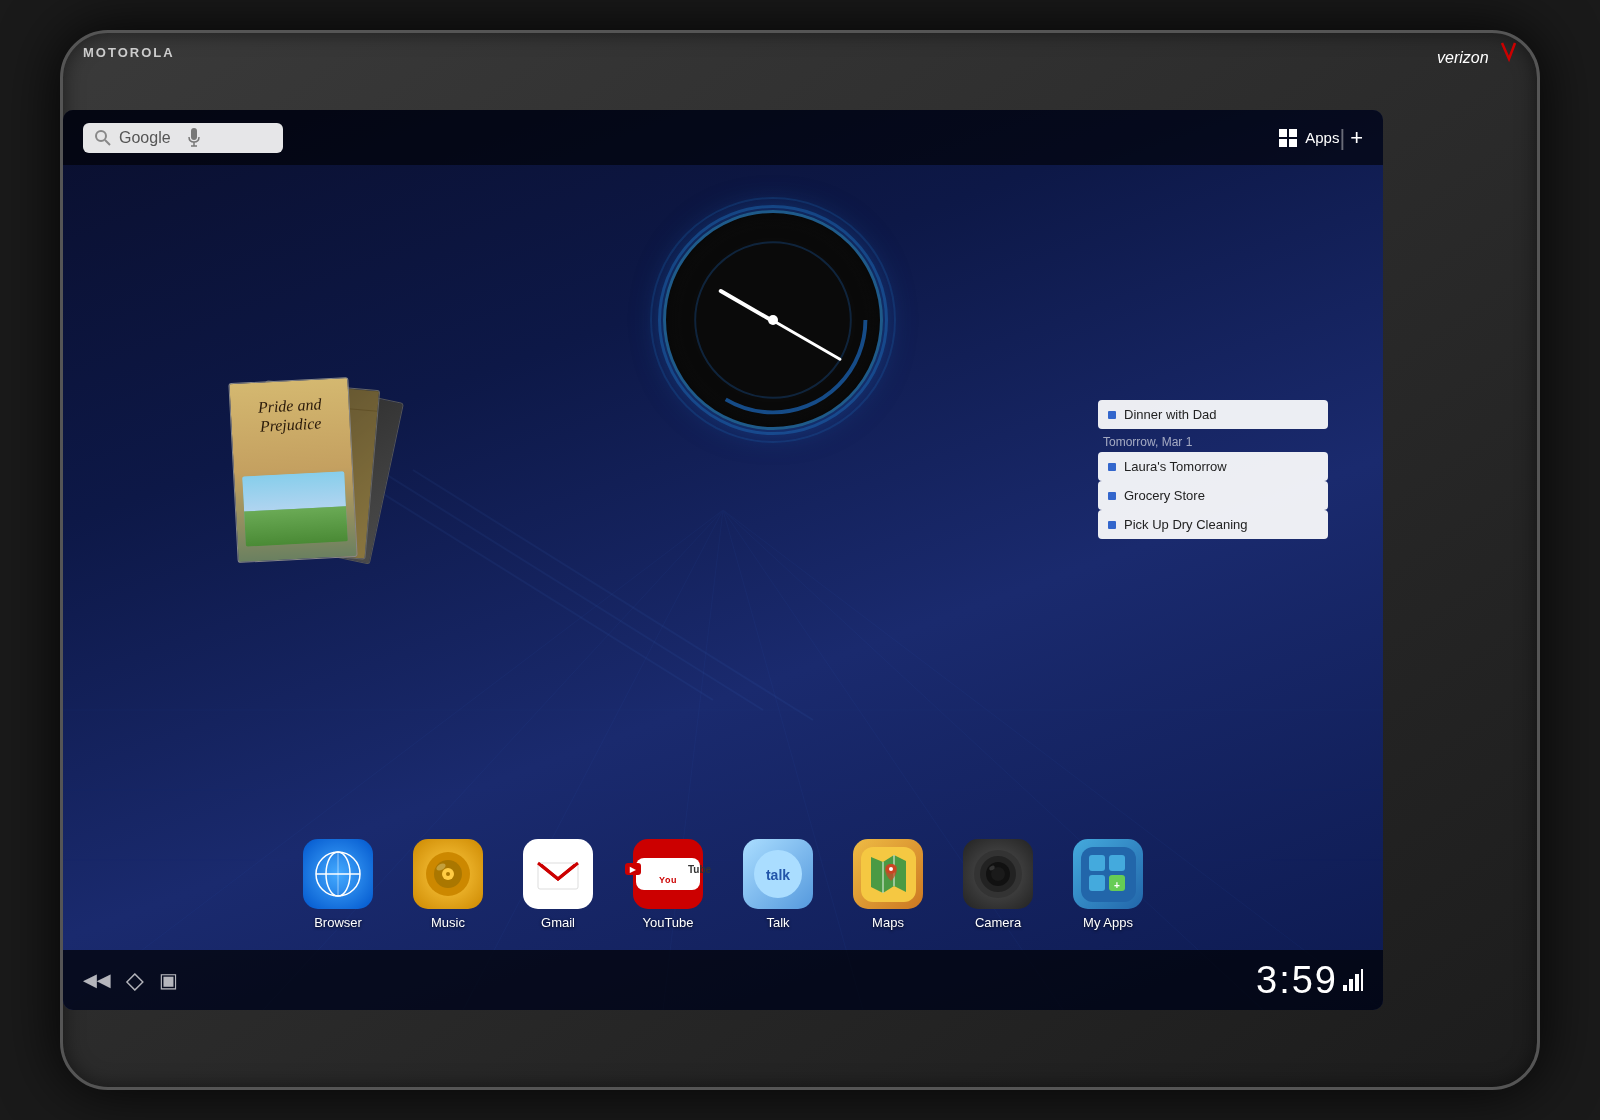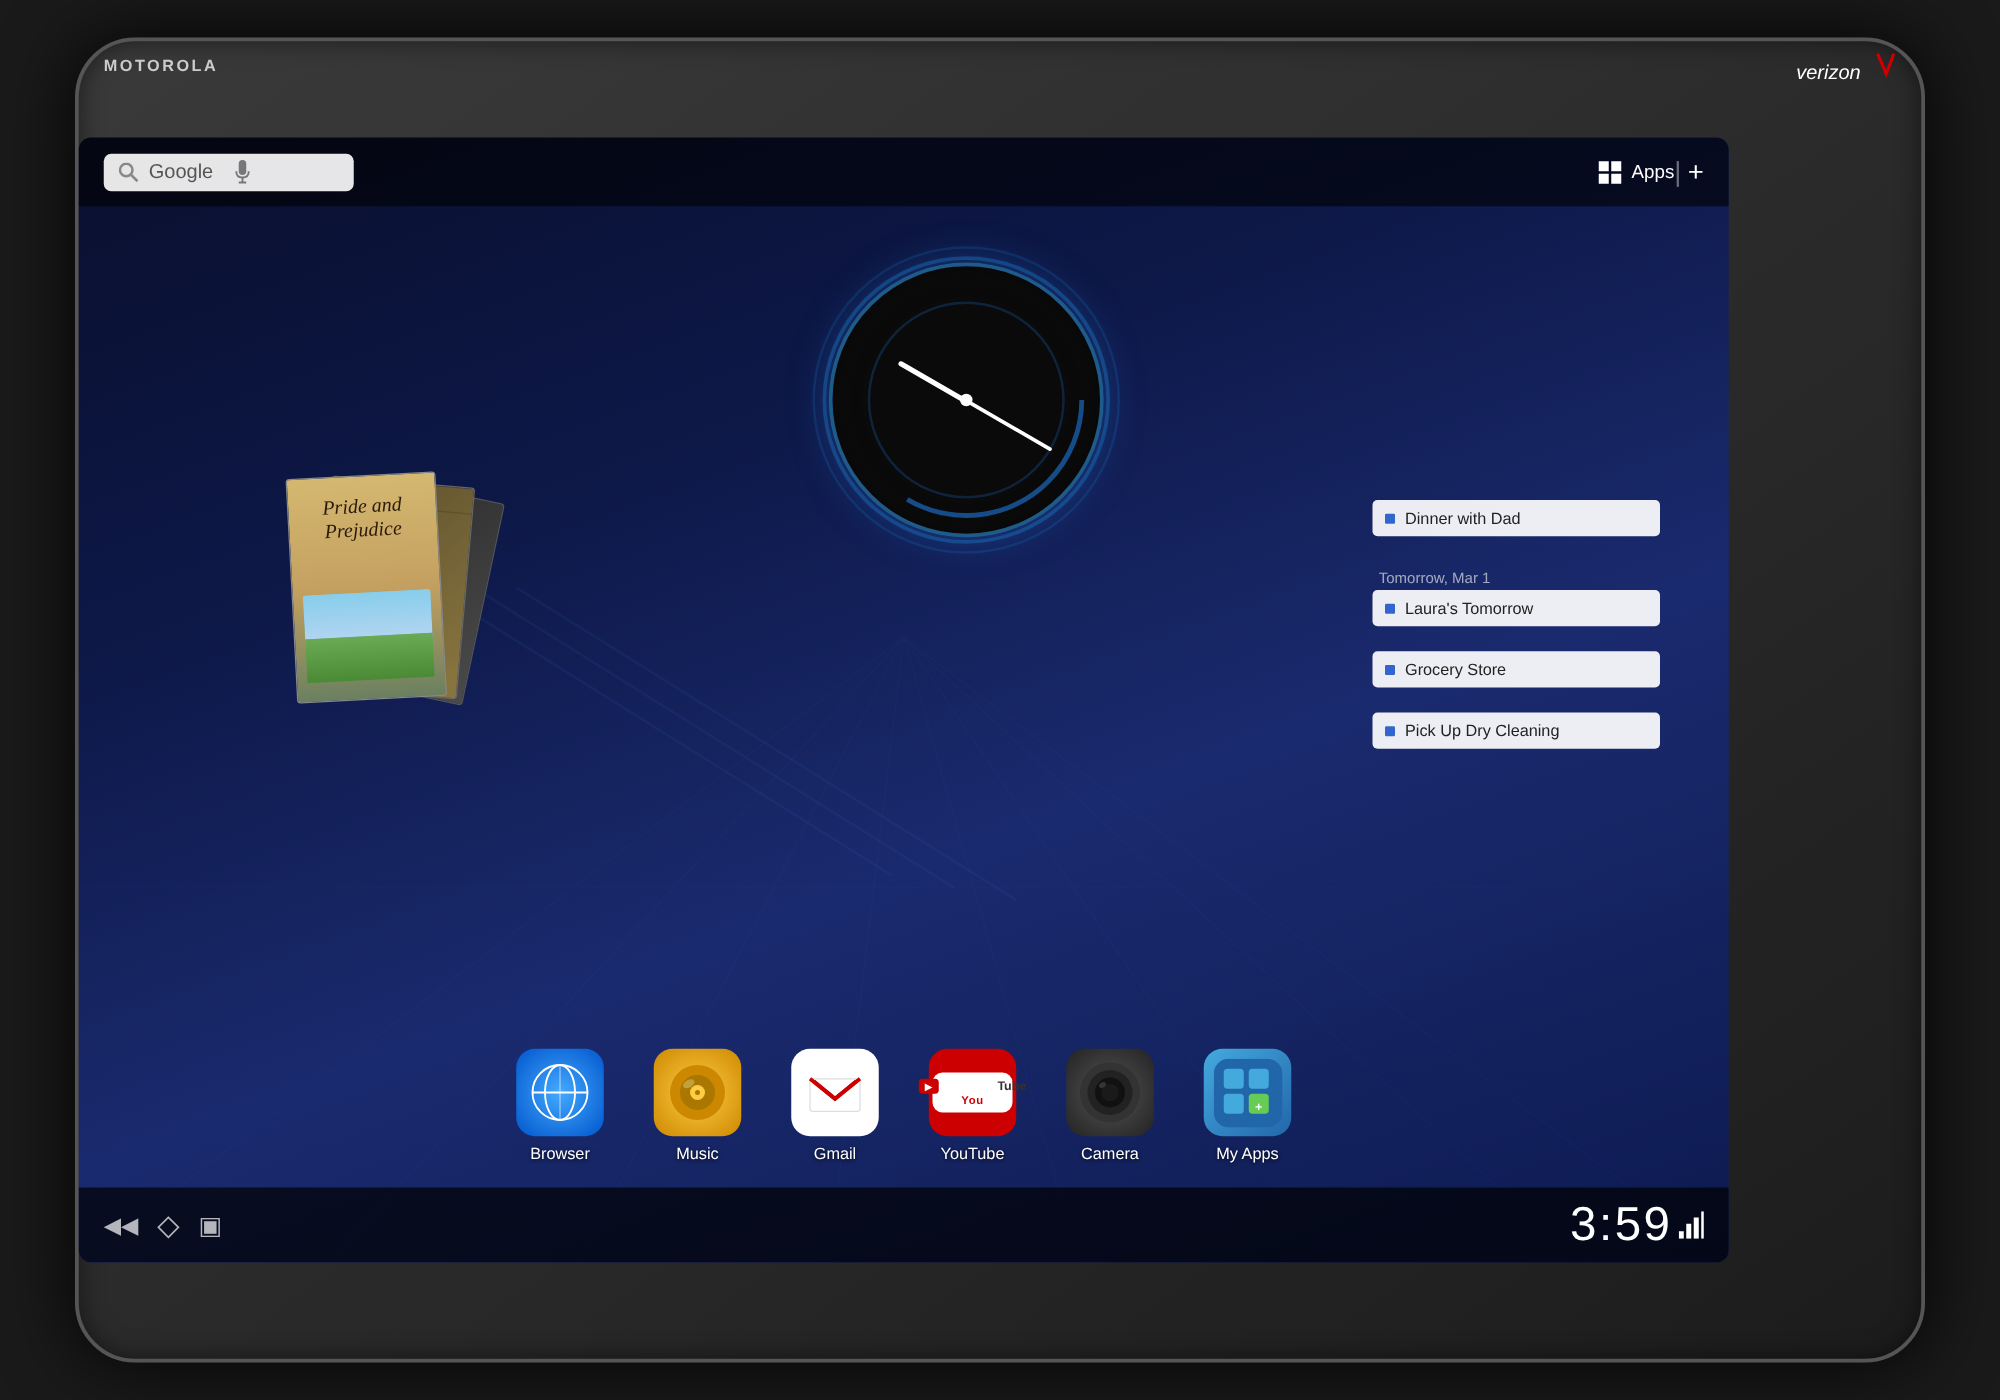--- a/index.html
+++ b/index.html
@@ -293,21 +293,21 @@
       margin-left: auto;
       color: white;
       font-size: 18px;
       cursor: pointer;
     }
 
     .cal-event {
       background: rgba(255,255,255,0.92);
       border-radius: 4px;
       padding: 7px 10px;
-      margin-bottom: 20px;
+      margin-bottom: 0;
       display: flex;
       align-items: center;
       gap: 8px;
     }
 
     .cal-dot {
       width: 8px;
       height: 8px;
       background: #3366cc;
       border-radius: 1px;
@@ -588,21 +588,43 @@
                 <span style="color:white;font-size:8px;">▶</span>
               </div>
               <span style="font-size:10px;font-weight:bold;color:#333;margin-left:45px;">Tube</span>
             </div>
             <div style="font-size:9px;color:#cc0000;font-weight:bold;letter-spacing:0.5px;">You</div>
           </div>
         </div>
         <span class="app-label">YouTube</span>
       </div>
 
-
+      <div class="app-icon">
+        <div class="app-icon-img talk-icon">
+          <svg width="55" height="55" viewBox="0 0 55 55">
+            <circle cx="27" cy="27" r="24" fill="#aaddff"></circle>
+            <text x="27" y="33" text-anchor="middle" font-size="14" fill="#2255aa" font-weight="bold">talk</text>
+          </svg>
+        </div>
+        <span class="app-label">Talk</span>
+      </div>
+
+      <div class="app-icon">
+        <div class="app-icon-img maps-icon">
+          <svg width="55" height="55" viewBox="0 0 55 55">
+            <rect width="55" height="55" rx="12" fill="#f5c842"></rect>
+            <path d="M10,10 L22,15 L33,8 L45,14 L45,45 L33,39 L22,46 L10,40 Z" fill="#4a9a44"></path>
+            <path d="M22,15 L22,46 M33,8 L33,39" stroke="rgba(255,255,255,0.6)" stroke-width="1.5"></path>
+            <circle cx="30" cy="22" r="5" fill="#cc4422"></circle>
+            <path d="M30,17 Q36,17 36,22 Q36,28 30,34 Q24,28 24,22 Q24,17 30,17 Z" fill="#cc4422" opacity="0.7"></path>
+            <circle cx="30" cy="22" r="2" fill="white"></circle>
+          </svg>
+        </div>
+        <span class="app-label">Maps</span>
+      </div>
 
       <div class="app-icon">
         <div class="app-icon-img camera-icon">
           <svg width="55" height="55" viewBox="0 0 55 55">
             <circle cx="27" cy="27" r="24" fill="#333"></circle>
             <circle cx="27" cy="27" r="18" fill="#222"></circle>
             <circle cx="27" cy="27" r="12" fill="#111"></circle>
             <circle cx="27" cy="27" r="7" fill="#1a1a1a"></circle>
             <ellipse cx="21" cy="21" rx="3" ry="2" fill="rgba(255,255,255,0.15)" transform="rotate(-30,21,21)"></ellipse>
           </svg>

